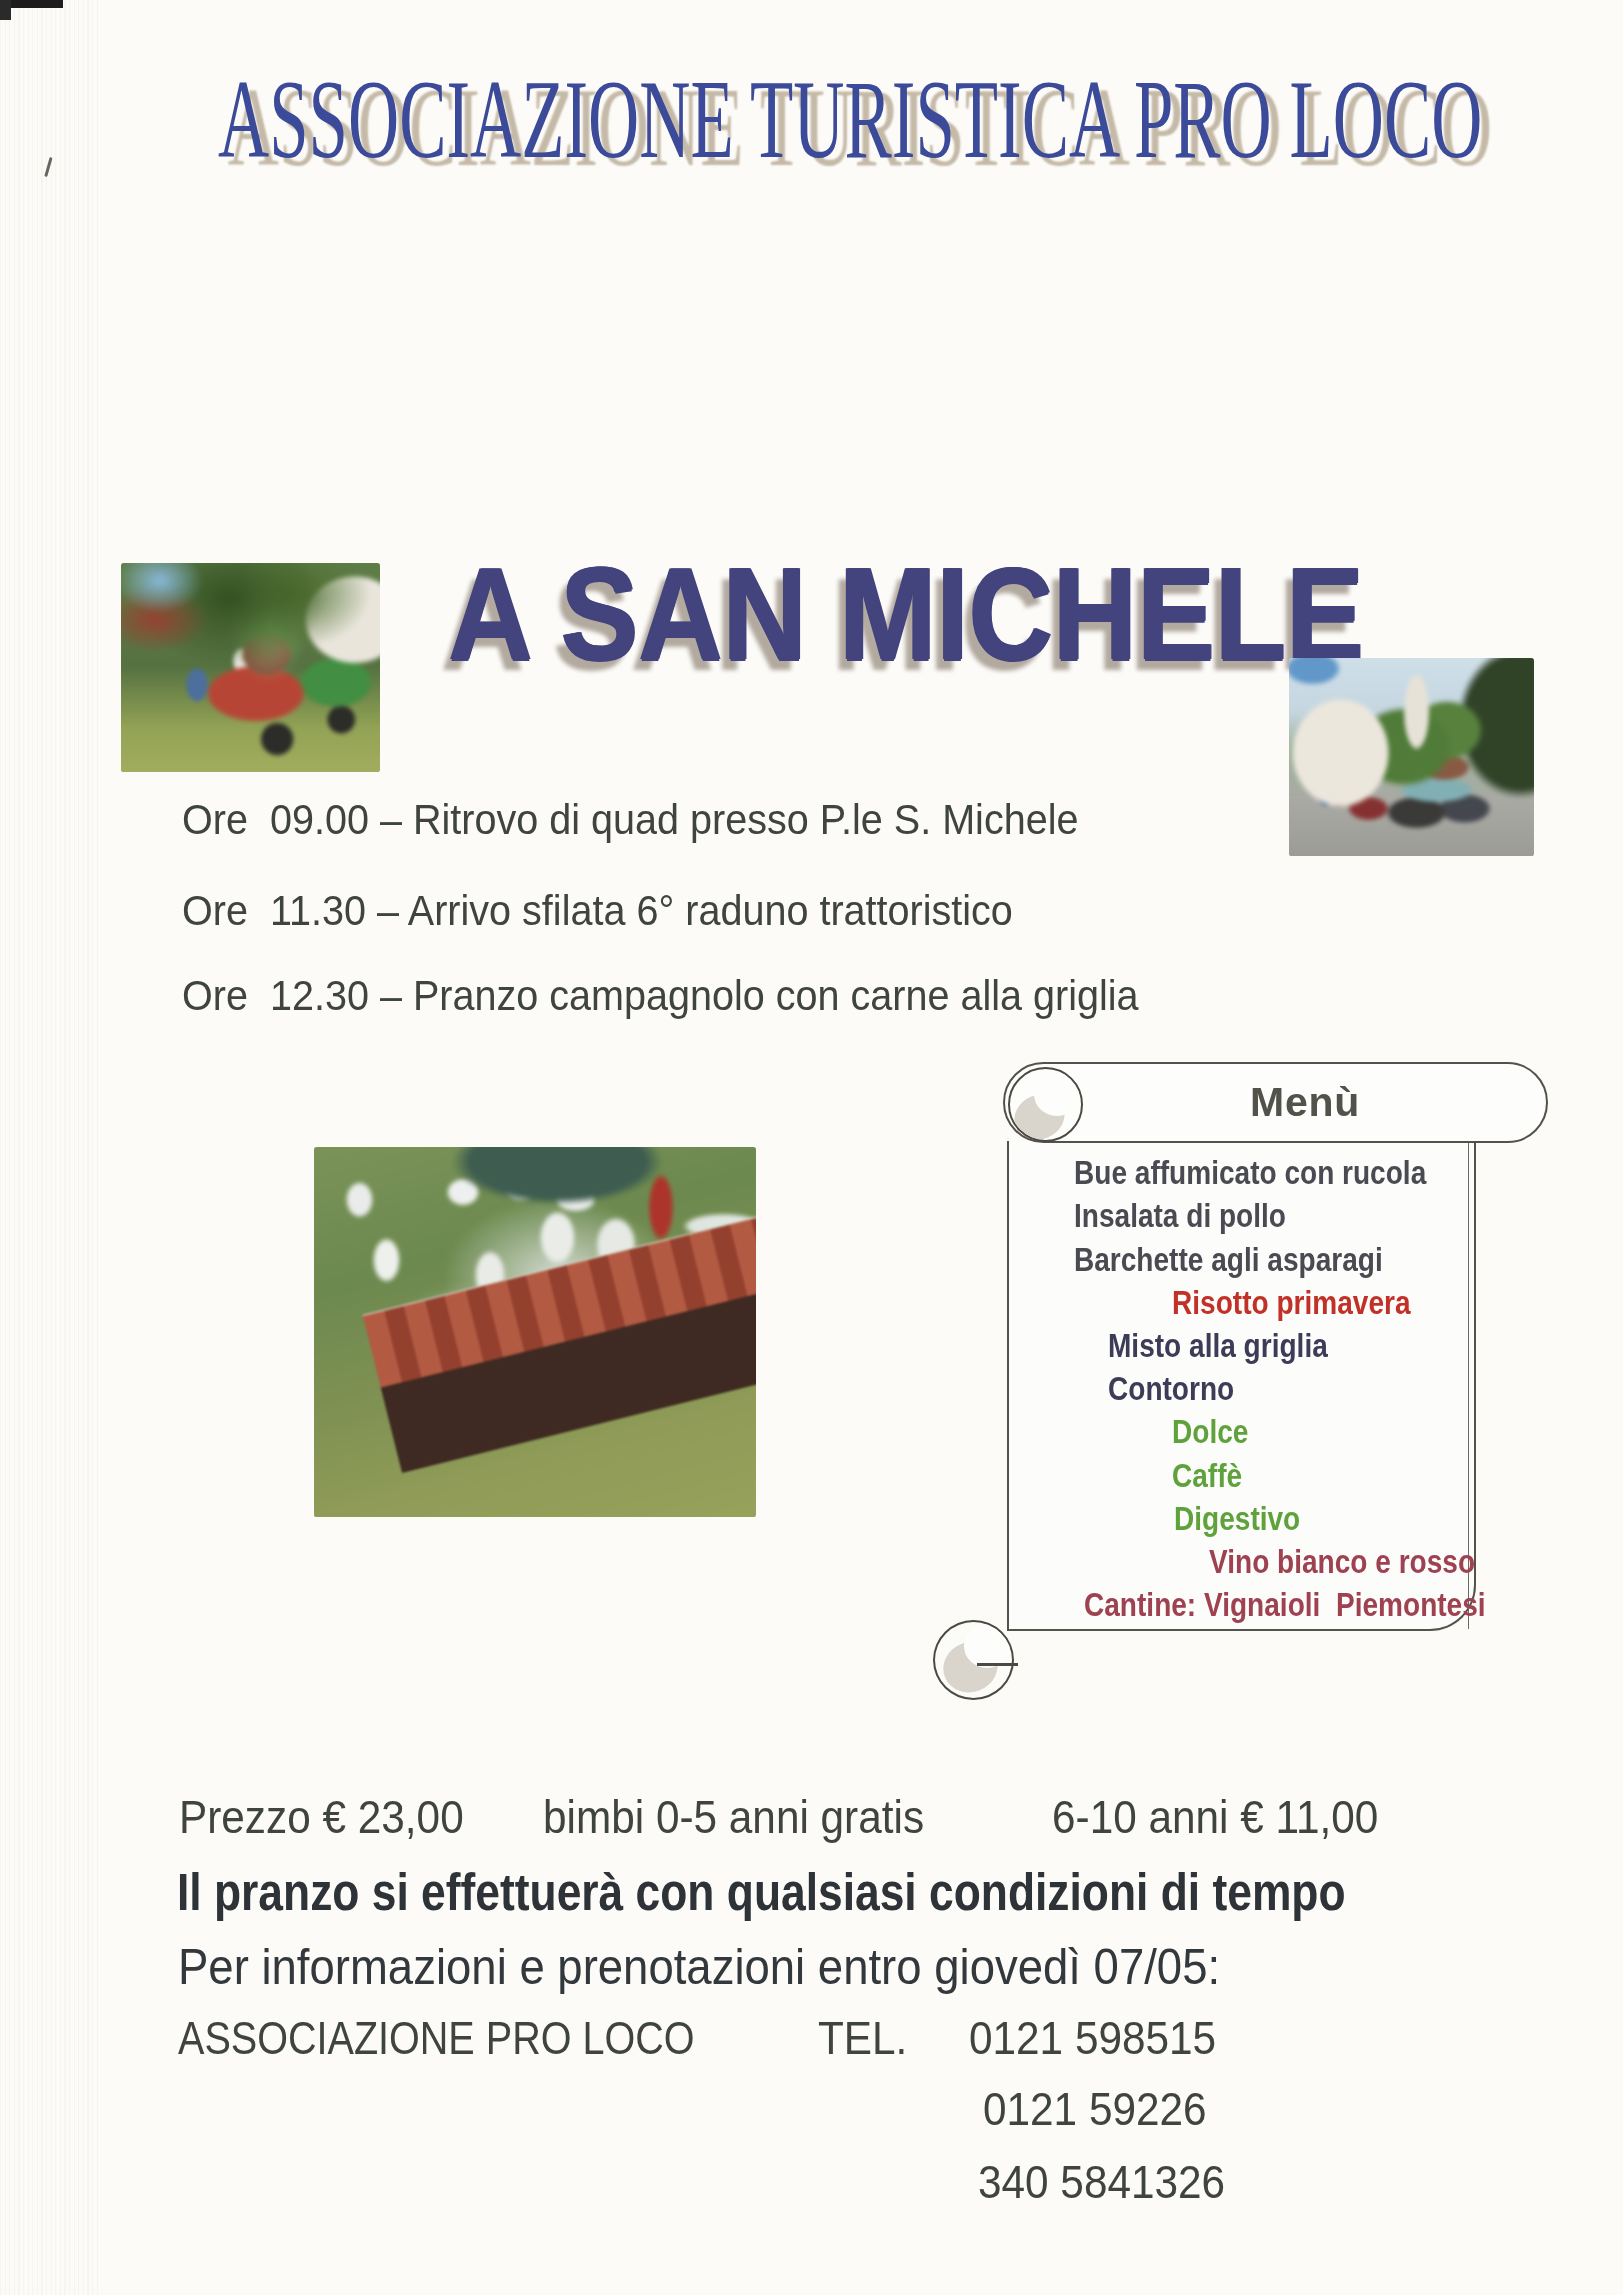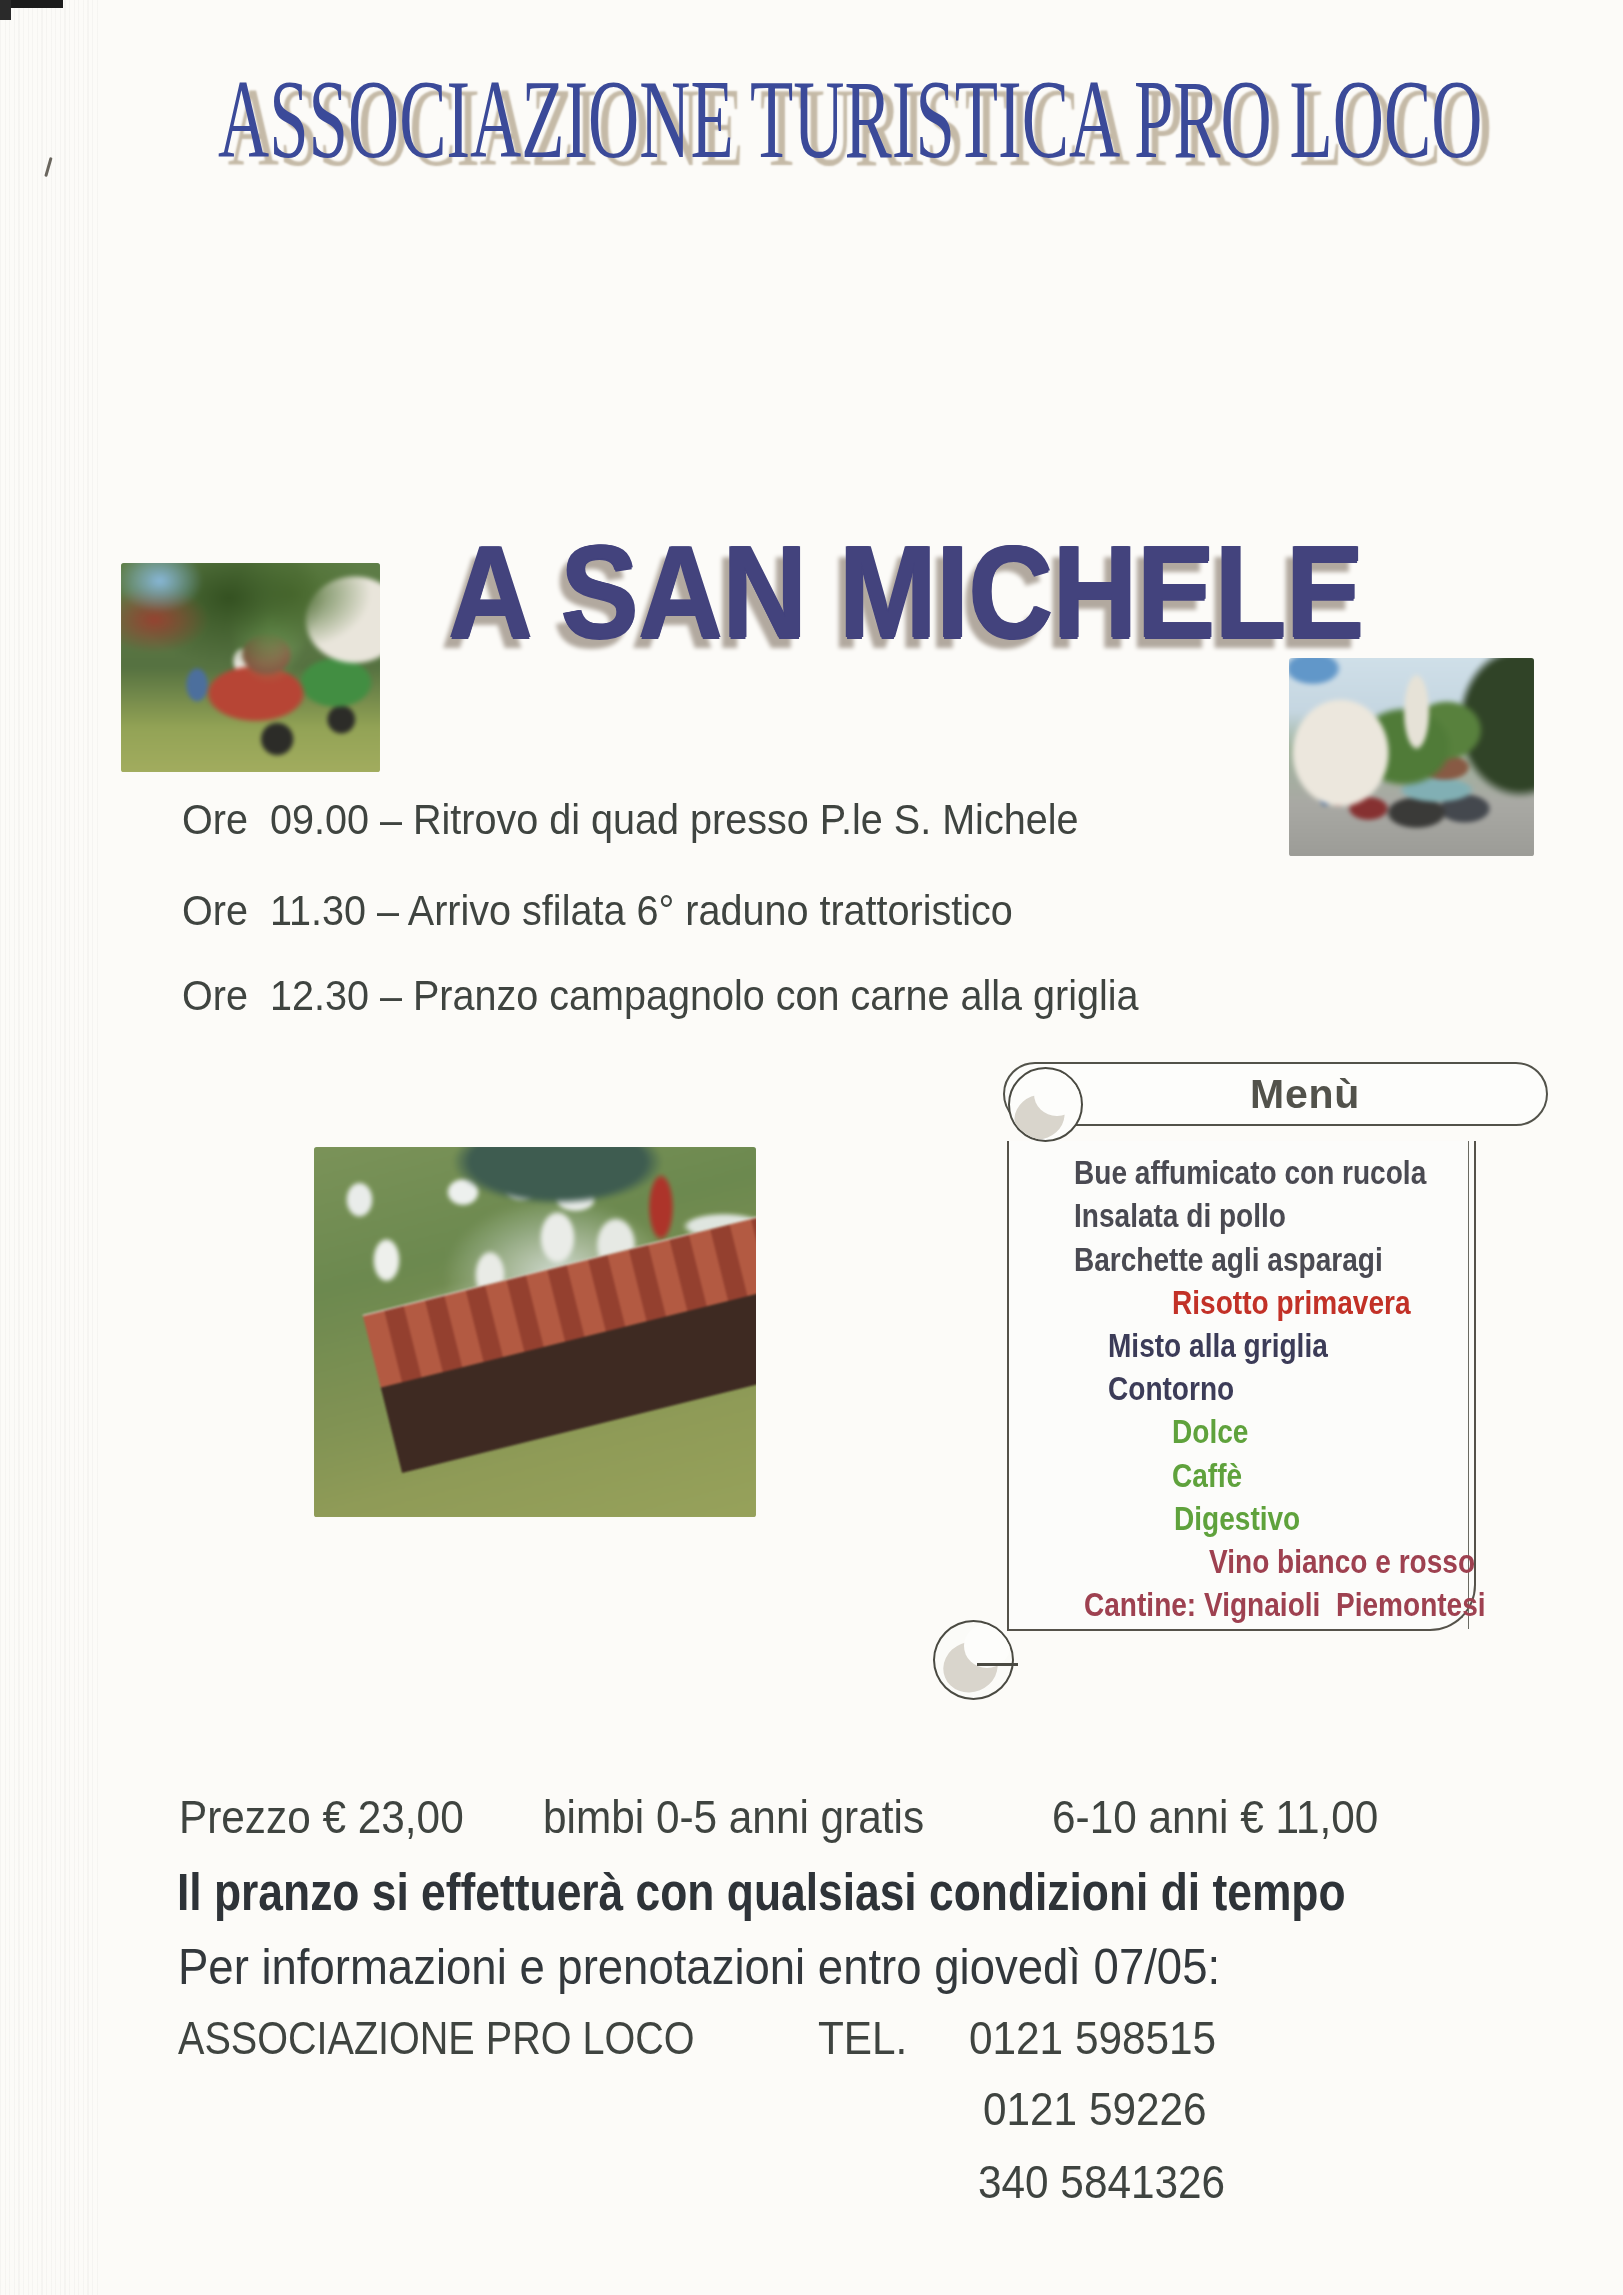--- a/index.html
+++ b/index.html
@@ -109,21 +109,21 @@
       repeating-linear-gradient(90deg,#b35a42 0 22px,#94402f 22px 42px),
       #3e2a22;
     background-size:100% 100%,100% 46%,100% 100%;
     background-repeat:no-repeat;
     box-shadow:inset 0 -79px 0 0 #3e2a22, inset 0 1.3px 0 0 #d8d2c4;
   }
 
   
   .scroll{position:absolute;left:1003px;top:1062px;width:545px;height:651px;}
   .scroll-banner{
-    position:absolute;left:0;top:0;width:545px;height:64px;
+    position:absolute;left:0;top:0;width:545px;height:81px;
     background:#fdfdfb;border:2px solid #52524a;border-radius:41px;
     box-sizing:border-box;display:flex;align-items:center;justify-content:center;
     padding-left:59px;z-index:3;
   }
   .menu-title{font-weight:bold;font-size:41px;color:#52524b;letter-spacing:0.7px;}
   .scroll-curl-top{
     position:absolute;left:5.2px;top:5.2px;width:75px;height:75px;z-index:4;
     background:#fdfdfb;border:2px solid #4a4a42;border-radius:50%;box-sizing:border-box;overflow:hidden;
   }
   .curl-shade{position:absolute;left:6%;top:36%;width:72%;height:62%;background:#d9d5cc;border-radius:50%;transform:rotate(-22deg);}
@@ -163,21 +163,21 @@
   <div class="scan-corner"></div>
   <div class="scan-tick"></div>
 
   <div class="center-wrap" style="left:844px;top:50px;">
     <span class="serif-title squeeze" style="font-size:113px;transform:scaleX(0.627);">ASSOCIAZIONE TURISTICA PRO LOCO</span>
   </div>
 
 
 
 
-  <div class="center-wrap" style="left:900px;top:514px;">
+  <div class="center-wrap" style="left:900px;top:536px;">
     <span class="navy-heavy squeeze" style="font-size:131px;transform:scaleX(0.89);">A SAN MICHELE</span>
   </div>
 
 
   <div class="photo photo-left" style="left:121px;top:563px;width:259px;height:209px;">
     <div class="paint"></div>
   </div>
 
   <div class="photo photo-right" style="left:1289px;top:658px;width:245px;height:198px;">
     <div class="paint"></div>

